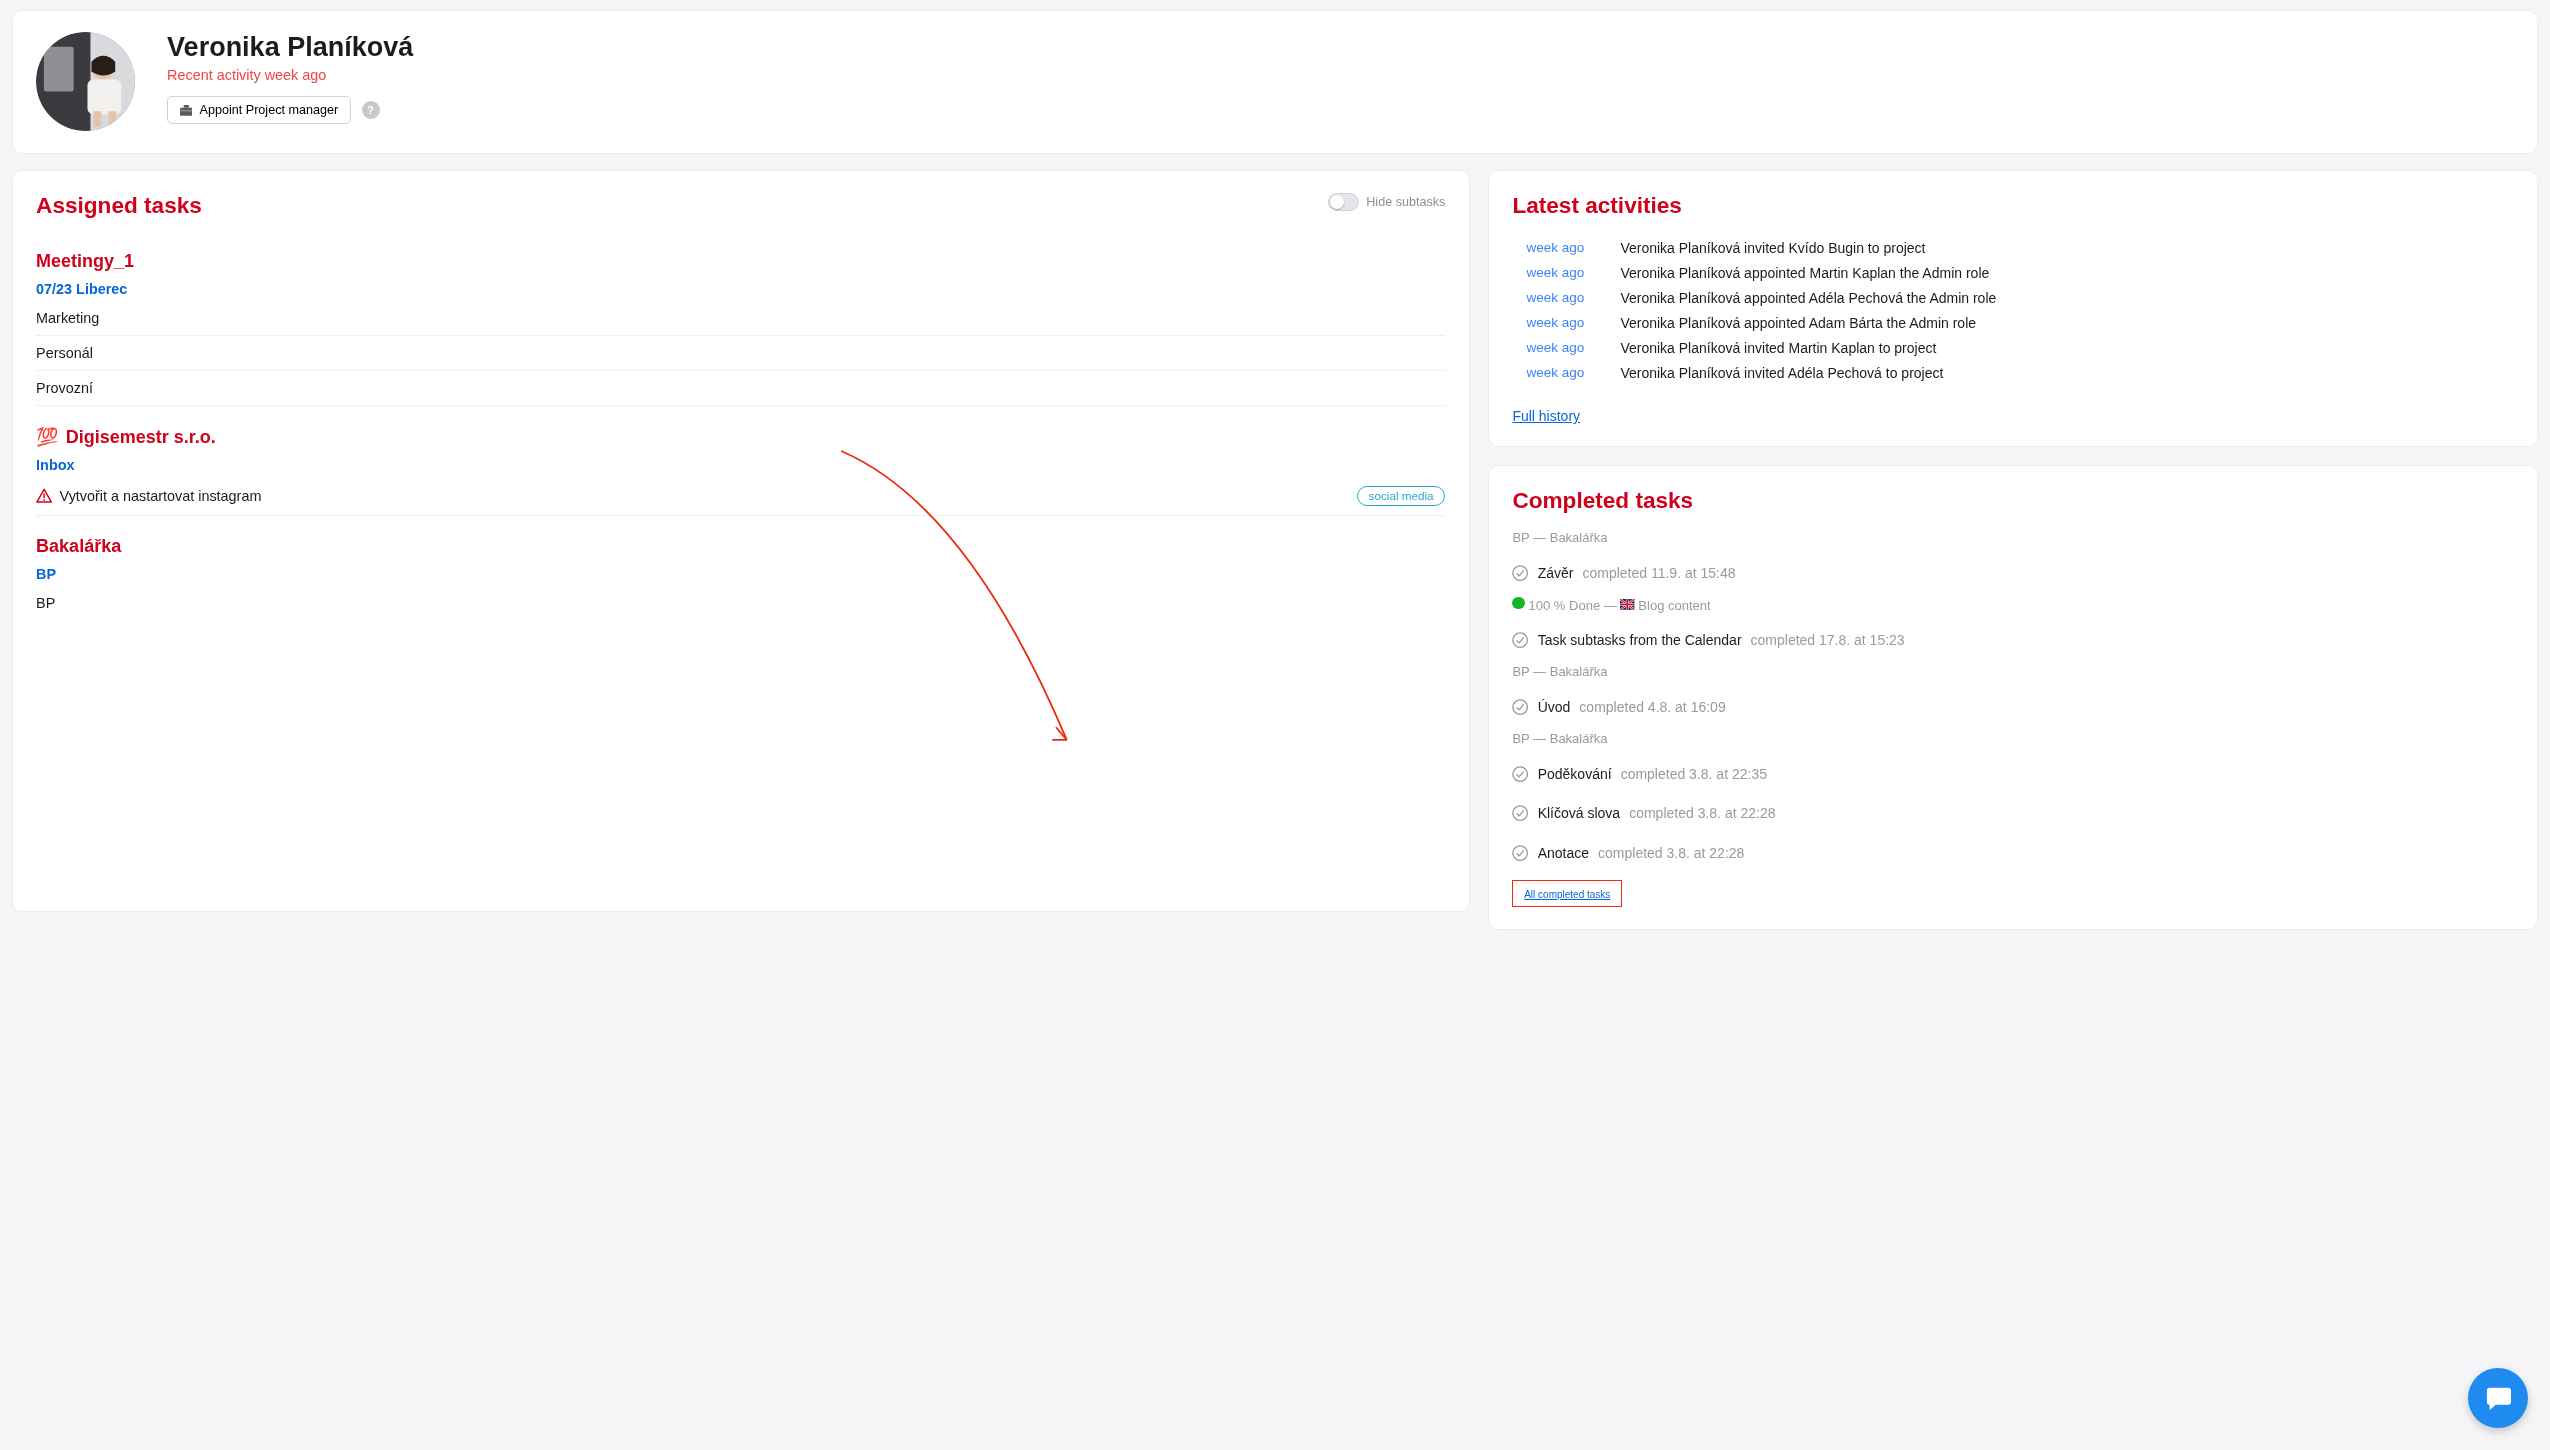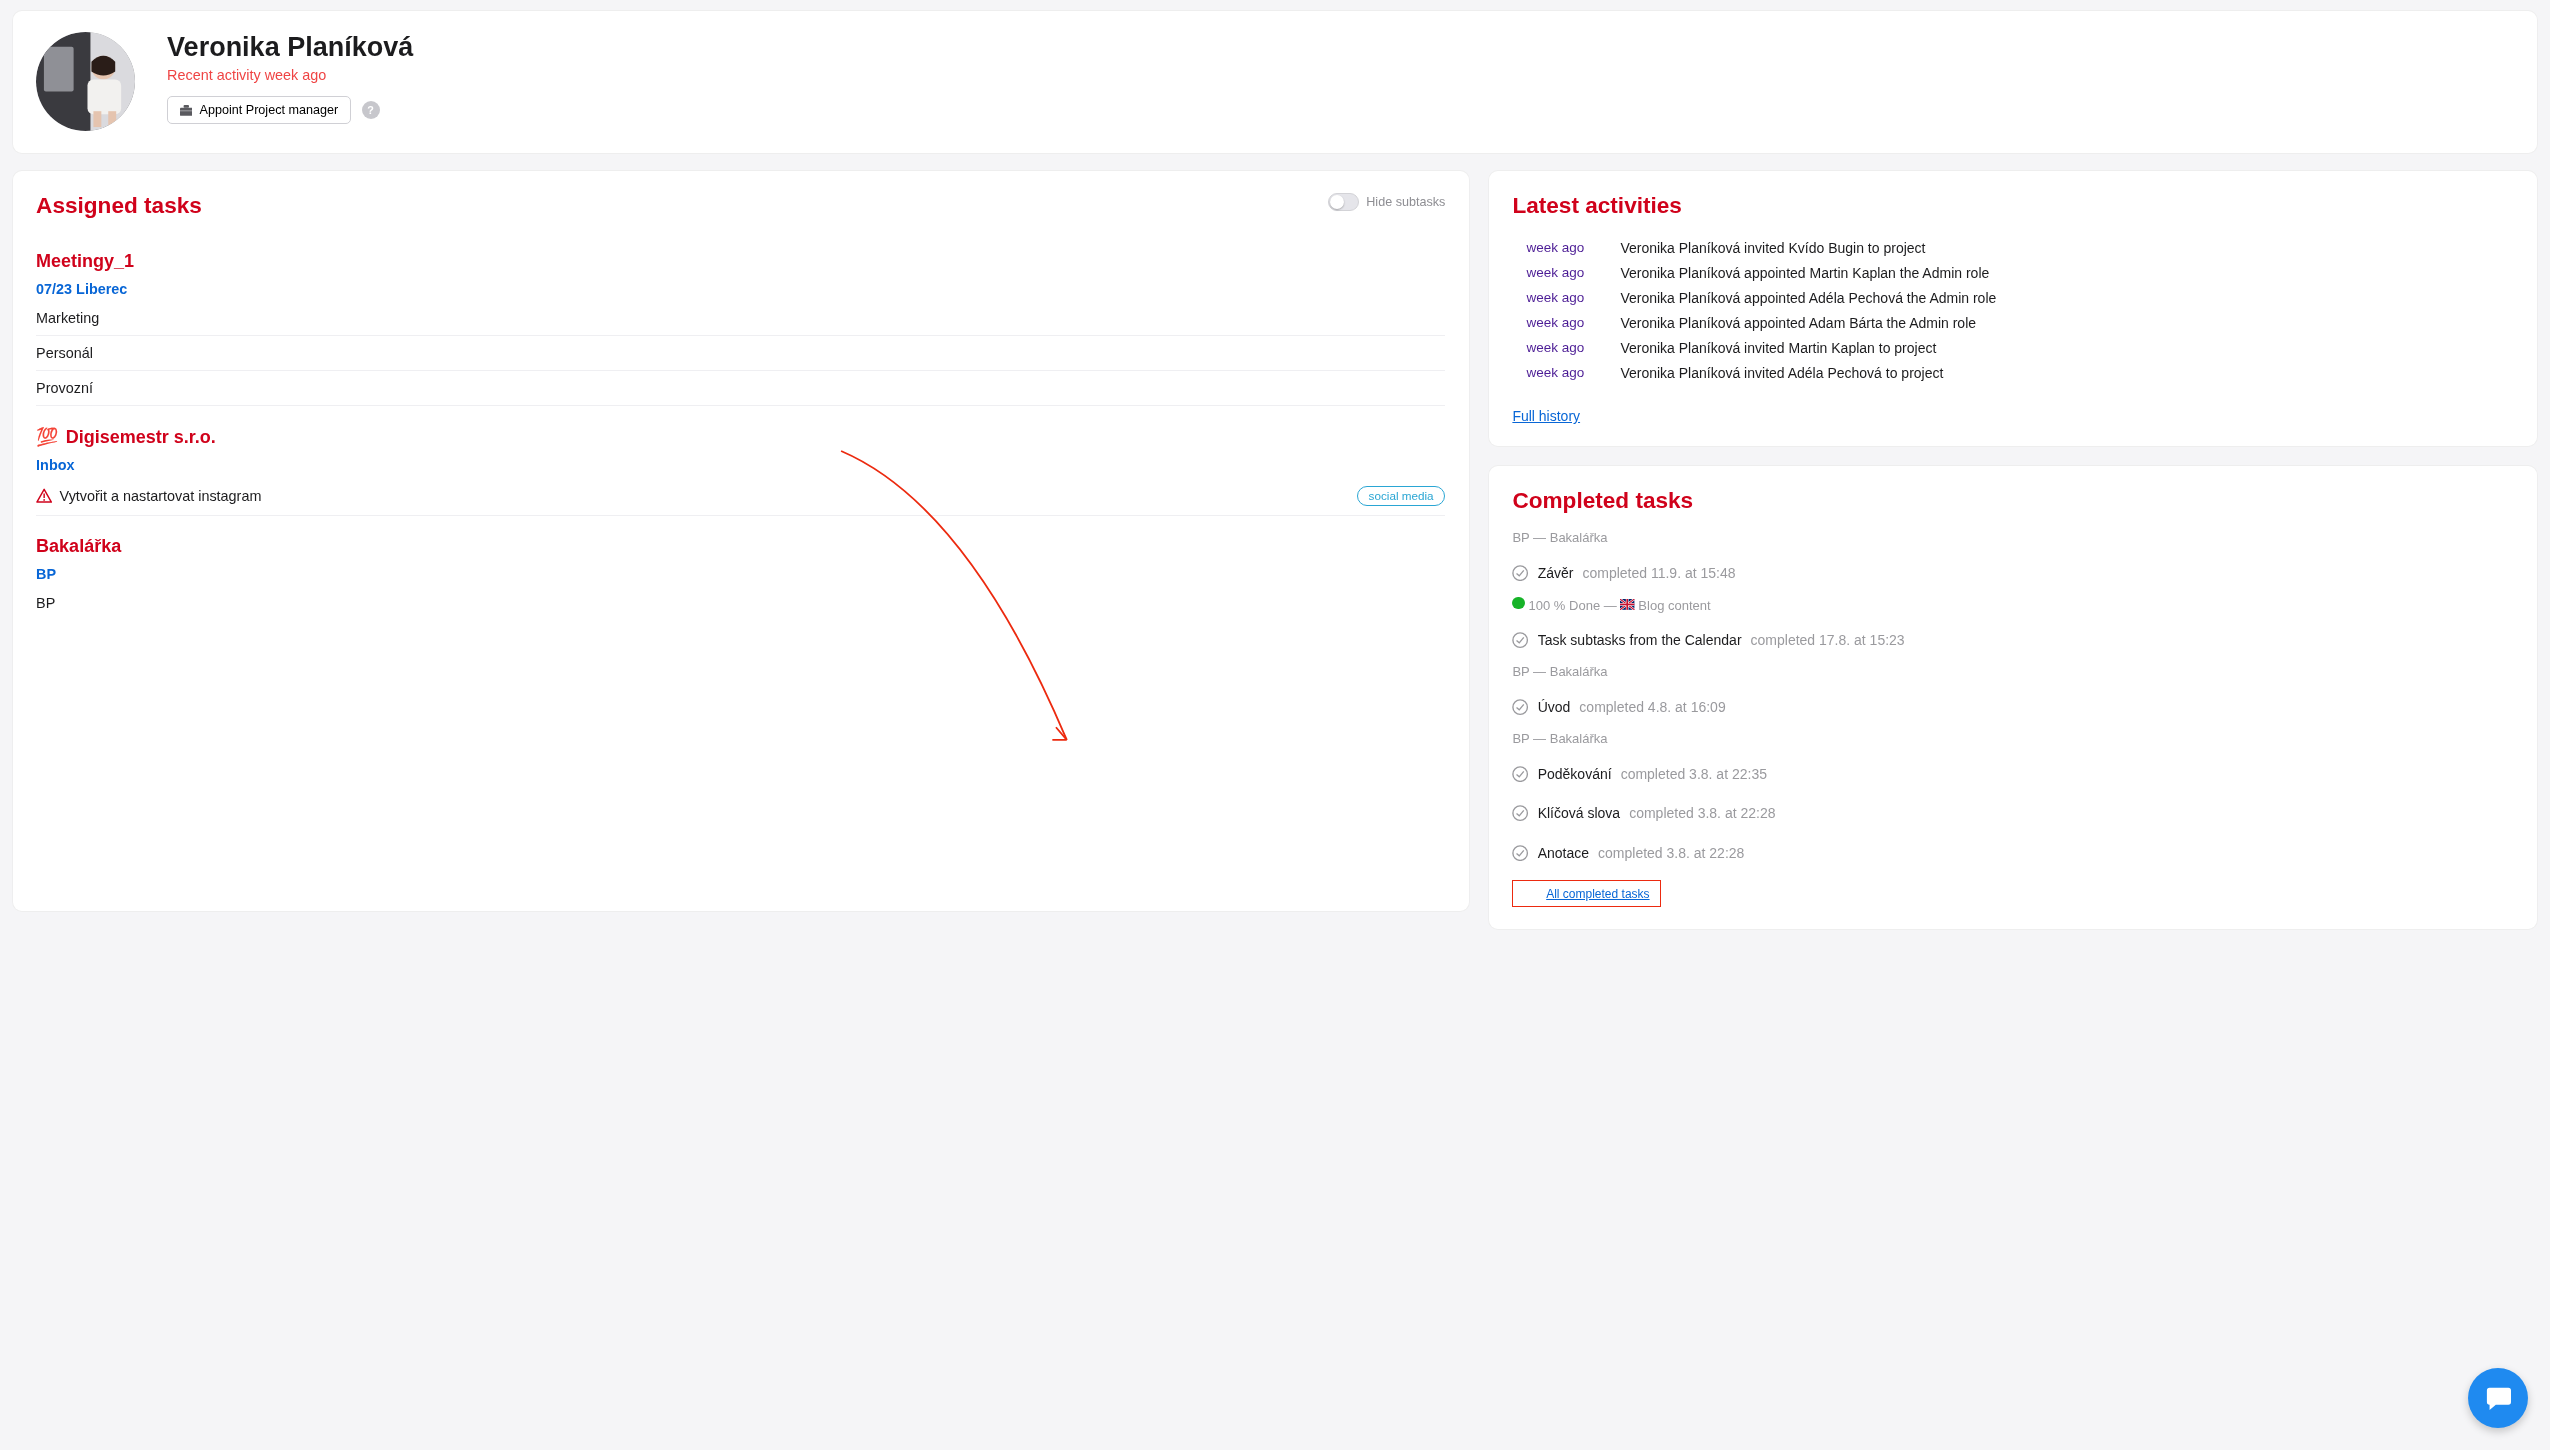--- a/index.html
+++ b/index.html
@@ -105,39 +105,39 @@
   .warn-icon {
     width: 16.3px; height: 16.3px; display: inline-flex; align-items: center; justify-content: center;
   }
   .pill {
     border: 1.4px solid #2aa6d4; color: #2aa6d4;
     border-radius: 902px; padding: 2.7px 10.8px; font-size: 11.7px; font-weight: 500;
   }
 
   
   .act-row { display: flex; gap: 36px; padding: 4.5px 0; font-size: 14px; }
-  .act-time { color: #4c1d95; width: 72px; text-align: right; font-size: 13.5px; }
+  .act-time { color: #3b82f6; width: 72px; text-align: right; font-size: 13.5px; }
   .act-text { flex: 1; }
   .link-underline { color: #0866d6; text-decoration: underline; font-size: 14px; margin-top: 23px; display: inline-block; }
 
   
   .comp-context { color: #9a9a9e; font-size: 13px; margin-top: 12.6px; }
   .comp-context:first-of-type { margin-top: 5.4px; }
   .comp-line { display: flex; gap: 9px; font-size: 14px; margin-top: 20px; }
   .comp-meta { color: #9a9a9e; }
   .check-icon { width: 16.3px; height: 16.3px; display: inline-block; }
   .green-dot { width: 12.6px; height: 12.6px; border-radius: 50%; background: #16b328; display: inline-block; margin-right: 3.6px; }
 
   .boxed-link {
     display: inline-block;
     border: 1.8px solid #ec2a0f;
     padding: 4.5px 10.8px 5.4px;
     margin-top: 16.3px;
   }
-  .boxed-link a { color: #0866d6; text-decoration: underline; font-size: 12px; margin-left: 22px; }
+  .boxed-link a { color: #0866d6; text-decoration: underline; font-size: 10px; }
 
   
   .arrow-layer {
     position: absolute; pointer-events: none;
   }
 
   
   .chat-fab {
     position: fixed; bottom: 21.7px; right: 21.7px;
     width: 60px; height: 60px; border-radius: 50%;

